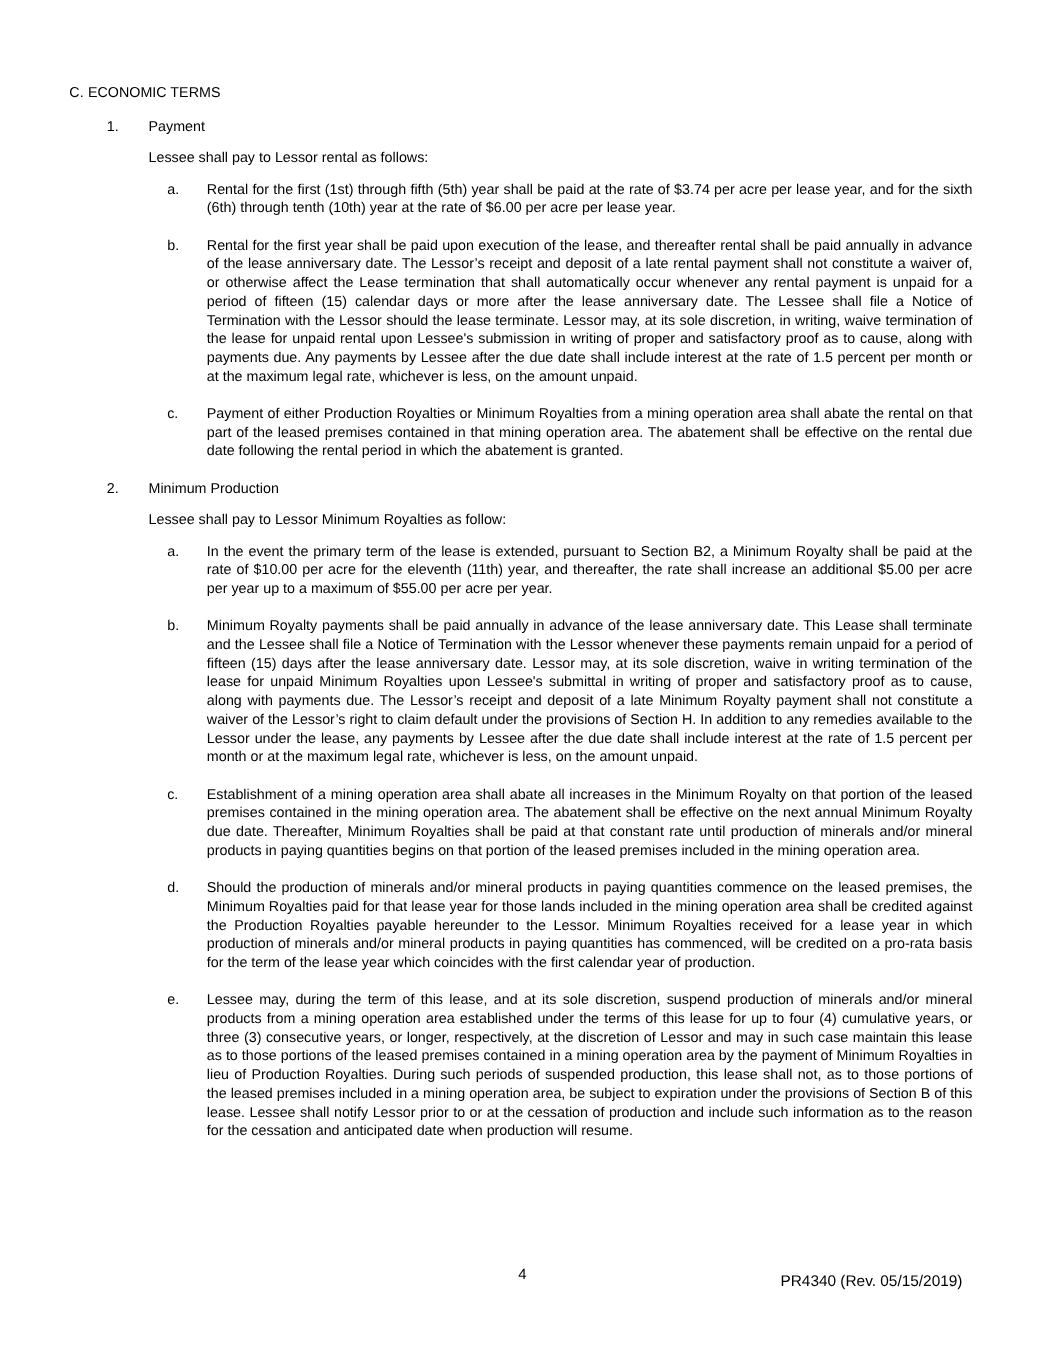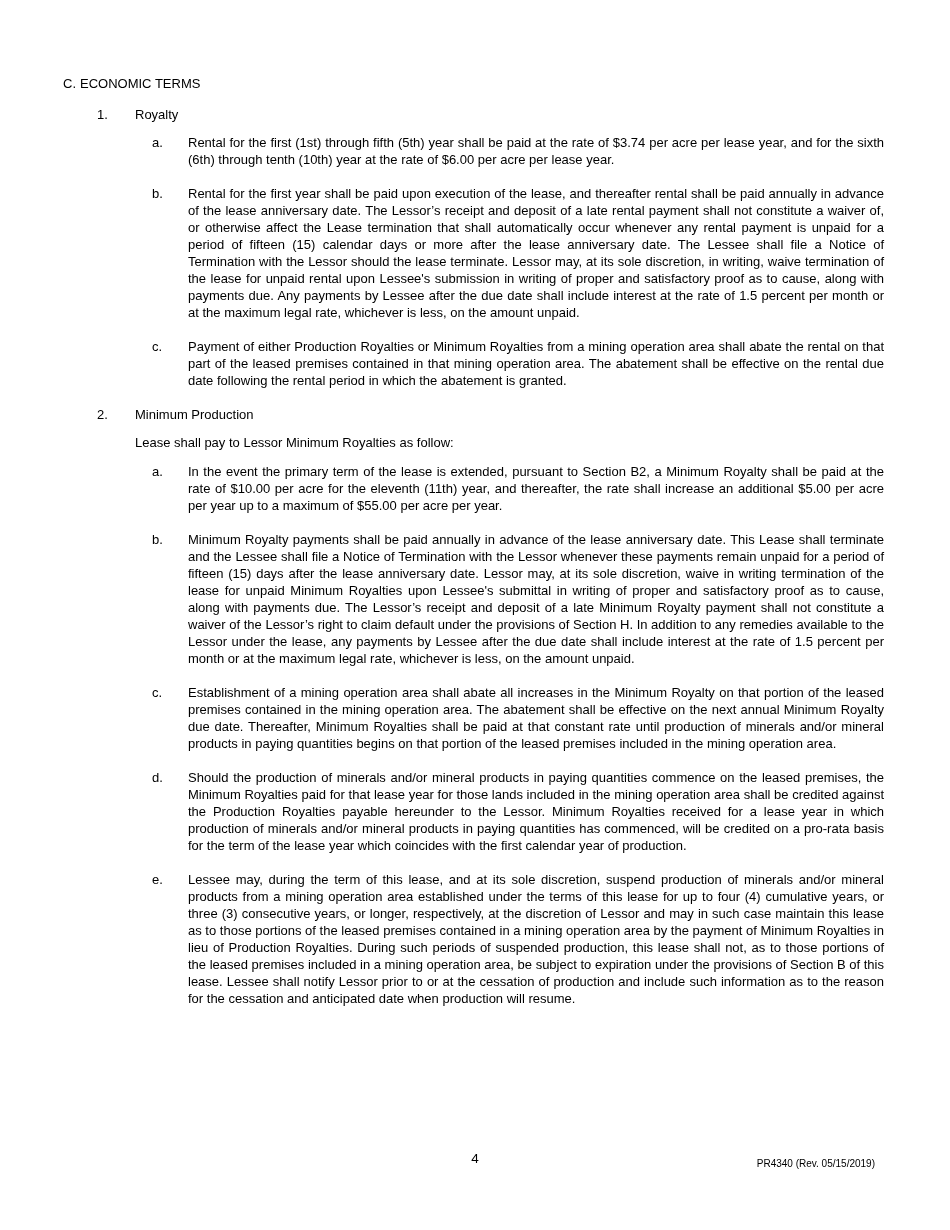--- a/index.html
+++ b/index.html
@@ -68,58 +68,59 @@
     left: 0;
     width: 950px;
     text-align: center;
     font-size: 13.5px;
     line-height: 17px;
   }
   .footer-form-ref {
     position: absolute;
     top: 1158px;
     right: 75px;
-    font-size: 10px;
+    font-size: 14px;
     line-height: 12px;
   }
 </style>
 </head>
 <body>
 
 <div class="page">
   <div class="content">
 
     <div class="heading">
       <span class="h-letter">C.</span>
       <span class="h-title">ECONOMIC TERMS</span>
     </div>
 
     <div class="sec-title">
       <span class="sec-num">1.</span>
-      <span>Royalty</span>
+      <span>Payment</span>
     </div>
+    <p class="intro">Lessee shall pay to Lessor rental as follows:</p>
 
     <div class="item">
       <span class="ltr">a.</span>
       <div class="txt">Rental for the first (1st) through fifth (5th) year shall be paid at the rate of $3.74 per acre per lease year, and for the sixth (6th) through tenth (10th) year at the rate of $6.00 per acre per lease year.</div>
     </div>
     <div class="item">
       <span class="ltr">b.</span>
       <div class="txt">Rental for the first year shall be paid upon execution of the lease, and thereafter rental shall be paid annually in advance of the lease anniversary date.  The Lessor’s receipt and deposit of a late rental payment shall not constitute a waiver of, or otherwise affect the Lease termination that shall automatically occur whenever any rental payment is unpaid for a period of fifteen (15) calendar days or more after the lease anniversary date.  The Lessee shall file a Notice of Termination with the Lessor should the lease terminate.  Lessor may, at its sole discretion, in writing, waive termination of the lease for unpaid rental upon Lessee's submission in writing of proper and satisfactory proof as to cause, along with payments due.  Any payments by Lessee after the due date shall include interest at the rate of 1.5 percent per month or at the maximum legal rate, whichever is less, on the amount unpaid.</div>
     </div>
     <div class="item">
       <span class="ltr">c.</span>
       <div class="txt">Payment of either Production Royalties or Minimum Royalties from a mining operation area shall abate the rental on that part of the leased premises contained in that mining operation area.  The abatement shall be effective on the rental due date following the rental period in which the abatement is granted.</div>
     </div>
 
     <div class="sec-title">
       <span class="sec-num">2.</span>
       <span>Minimum Production</span>
     </div>
-    <p class="intro">Lease shall pay to Lessor Minimum Royalties as follow:</p>
+    <p class="intro">Lessee shall pay to Lessor Minimum Royalties as follow:</p>
 
     <div class="item">
       <span class="ltr">a.</span>
       <div class="txt">In the event the primary term of the lease is extended, pursuant to Section B2, a Minimum Royalty shall be paid at the rate of $10.00 per acre for the eleventh (11th) year, and thereafter, the rate shall increase an additional $5.00 per acre per year up to a maximum of $55.00 per acre per year.</div>
     </div>
     <div class="item">
       <span class="ltr">b.</span>
       <div class="txt">Minimum Royalty payments shall be paid annually in advance of the lease anniversary date.  This Lease shall terminate and the Lessee shall file a Notice of Termination with the Lessor whenever these payments remain unpaid for a period of fifteen (15) days after the lease anniversary date.  Lessor may, at its sole discretion, waive in writing termination of the lease for unpaid Minimum Royalties upon Lessee's submittal in writing of proper and satisfactory proof as to cause, along with payments due.  The Lessor’s receipt and deposit of a late Minimum Royalty payment shall not constitute a waiver of the Lessor’s right to claim default under the provisions of Section H.  In addition to any remedies available to the Lessor under the lease, any payments by Lessee after the due date shall include interest at the rate of 1.5 percent per month or at the maximum legal rate, whichever is less, on the amount unpaid.</div>
     </div>
     <div class="item">

